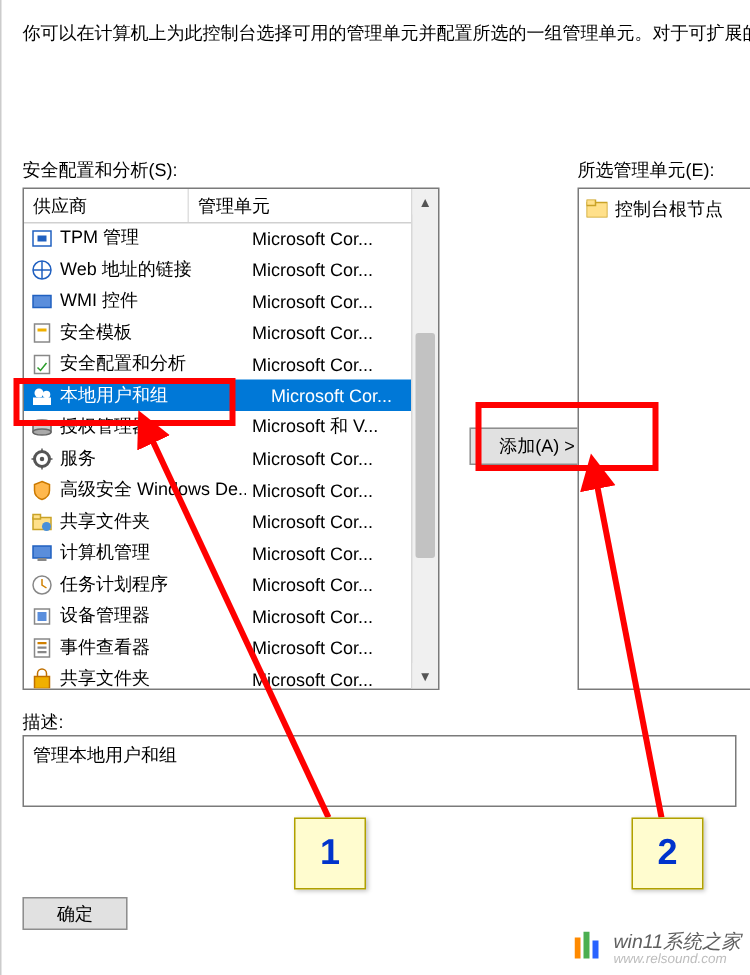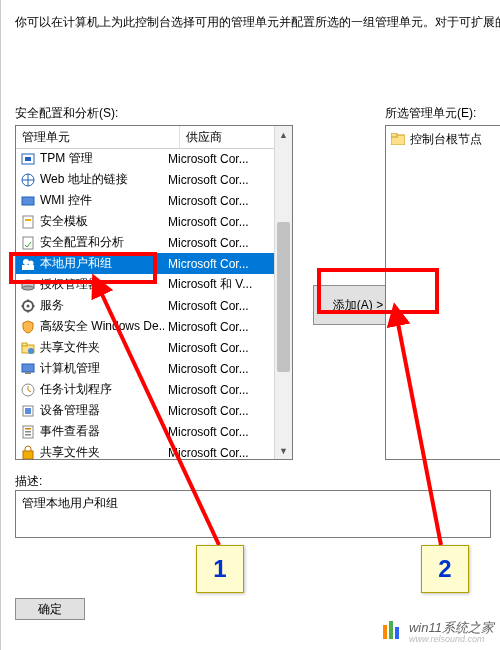--- a/index.html
+++ b/index.html
@@ -79,20 +79,21 @@
     overflow: hidden;
   }
   .row {
     display: flex;
     height: 21px;
     align-items: center;
   }
   .row.sel {
     background: #0078d7;
     color: #fff;
+    text-align: center;
   }
   .cell1 {
     width: 148px;
     display: flex;
     align-items: center;
     padding-left: 4px;
     box-sizing: border-box;
     white-space: nowrap;
     overflow: hidden;
     gap: 4px;
@@ -160,21 +161,21 @@
   }
   .add-btn-wrap {
     position: absolute;
     top: 180px;
     left: 298px;
     width: 98px;
     height: 30px;
   }
   .add-btn {
     width: 90px;
-    height: 40px;
+    height: 25px;
     border: 1px solid #8e8e8e;
     background: #e1e1e1;
     font-size: 12px;
     padding: 0;
     cursor: pointer;
     font-family: inherit;
   }
   .desc-label {
     position: absolute;
     left: 14px;
@@ -261,22 +262,22 @@
 <div class="dialog">
 
   <div class="instr">你可以在计算机上为此控制台选择可用的管理单元并配置所选的一组管理单元。对于可扩展的</div>
 
   <div class="cols">
     <div class="col-label" style="left:0;">安全配置和分析(S):</div>
     <div class="col-label" style="left:370px;">所选管理单元(E):</div>
 
     <div class="avail-box">
       <div class="hdr-row">
+        <div class="hdr-cell" style="width:110px;">供应商</div>
         <div class="hdr-cell" style="width:164px;">管理单元</div>
-        <div class="hdr-cell" style="width:110px;">供应商</div>
       </div>
       <div class="list-body" id="list-body">
           <div class="row">
             <div class="cell1">
               <span class="ic">
                 <svg width="16" height="16">
                   <rect x="2" y="3" width="12" height="10" fill="none" stroke="#2060c0"></rect>
                   <rect x="5" y="6" width="6" height="4" fill="#2060c0"></rect>
                 </svg>
               </span>

